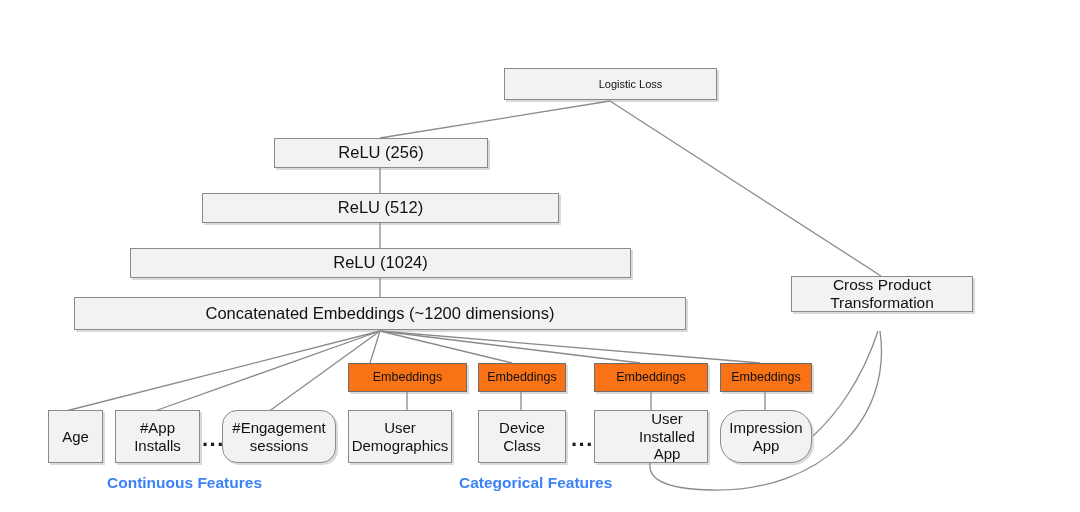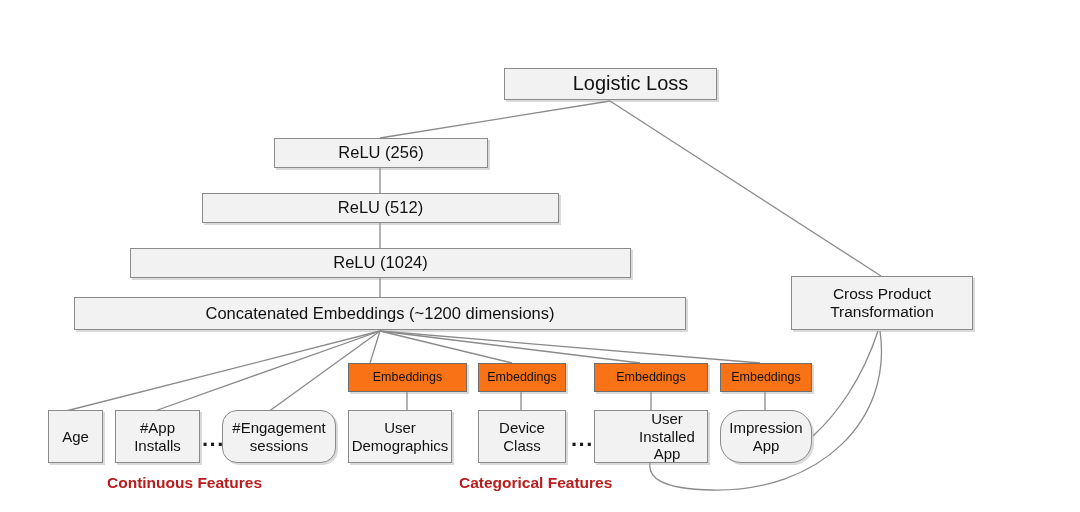--- a/index.html
+++ b/index.html
@@ -46,36 +46,36 @@
   .node.shadowed {
     box-shadow: 2px 2px 0 rgba(150,150,150,0.35);
   }
   .node.embed {
     background: #f97316;
     border: 1.6px solid #6e6e6e;
     font-size: 12.5px;
   }
   .node.leaf { font-size: 15px; }
   .node.layer { font-size: 16.5px; justify-content: center; }
-  .node.loss { font-size: 20px; padding-left: 40px; }
+  .node.loss { font-size: 11px; padding-left: 40px; }
   .node.cross { font-size: 15.5px; }
   .ellipsis {
     position: absolute;
     font-size: 22px;
     font-weight: 700;
     letter-spacing: 1.5px;
     color: #1a1a1a;
     z-index: 3;
     line-height: 1;
   }
   .grouplabel {
     position: absolute;
     font-size: 15.5px;
     font-weight: 700;
-    color: #b91c1c;
+    color: #3b82f6;
     white-space: nowrap;
     z-index: 3;
   }
 </style>
 </head>
 <body>
 
 <div id="diagram">
 
   <svg class="edges" viewBox="0 0 1080 512" width="1080" height="512">
@@ -120,21 +120,21 @@
   </div>
 
   <div class="node layer shadowed" style="left:130px; top:248px; width:501px; height:30px;">
     <span>ReLU (1024)</span>
   </div>
 
   <div class="node layer shadowed" style="left:74px; top:297px; width:612px; height:33px;">
     <span>Concatenated Embeddings (~1200 dimensions)</span>
   </div>
 
-  <div class="node cross shadowed" style="left:791px; top:276px; width:182px; height:54px;">
+  <div class="node cross shadowed" style="left:791px; top:276px; width:182px; height:36px;">
     <span>
       <span>Cross Product</span><br>
       <span>Transformation</span>
     </span>
   </div>
 
   <div class="node embed shadowed" style="left:348px; top:363px; width:119px; height:29px;">
     <span>Embeddings</span>
   </div>
   <div class="node embed shadowed" style="left:478px; top:363px; width:88px; height:29px;">

